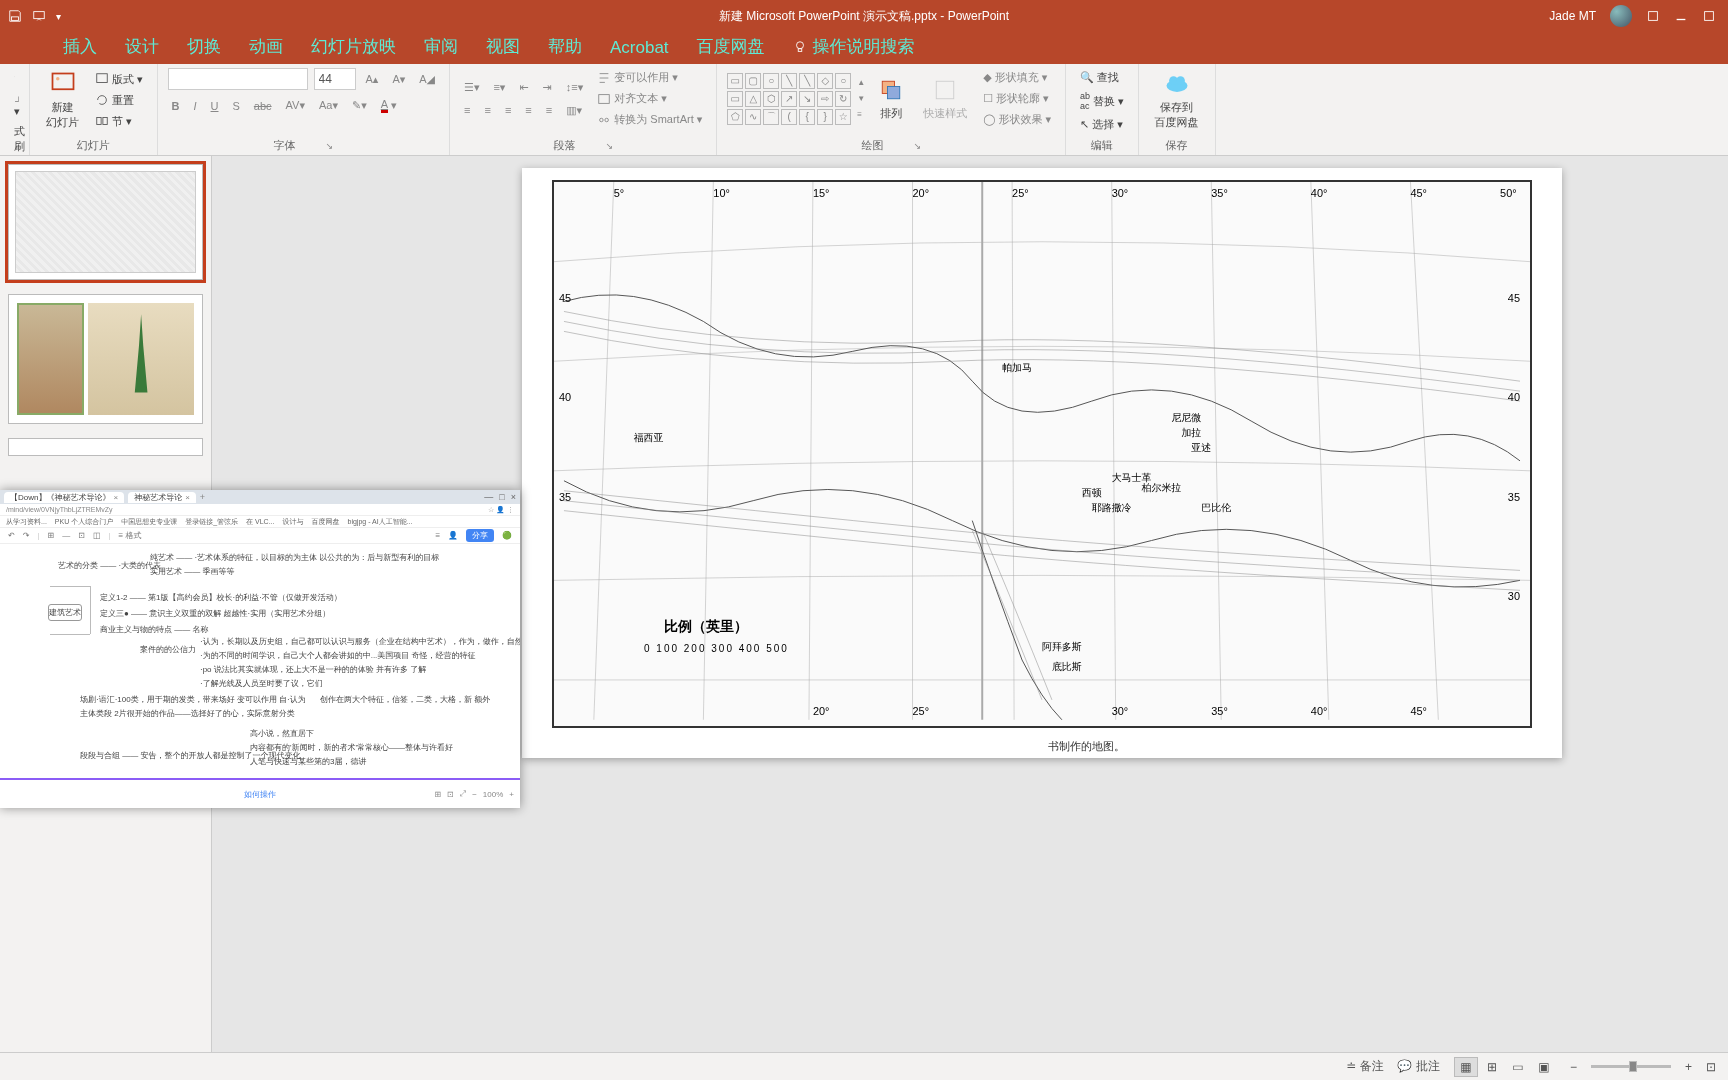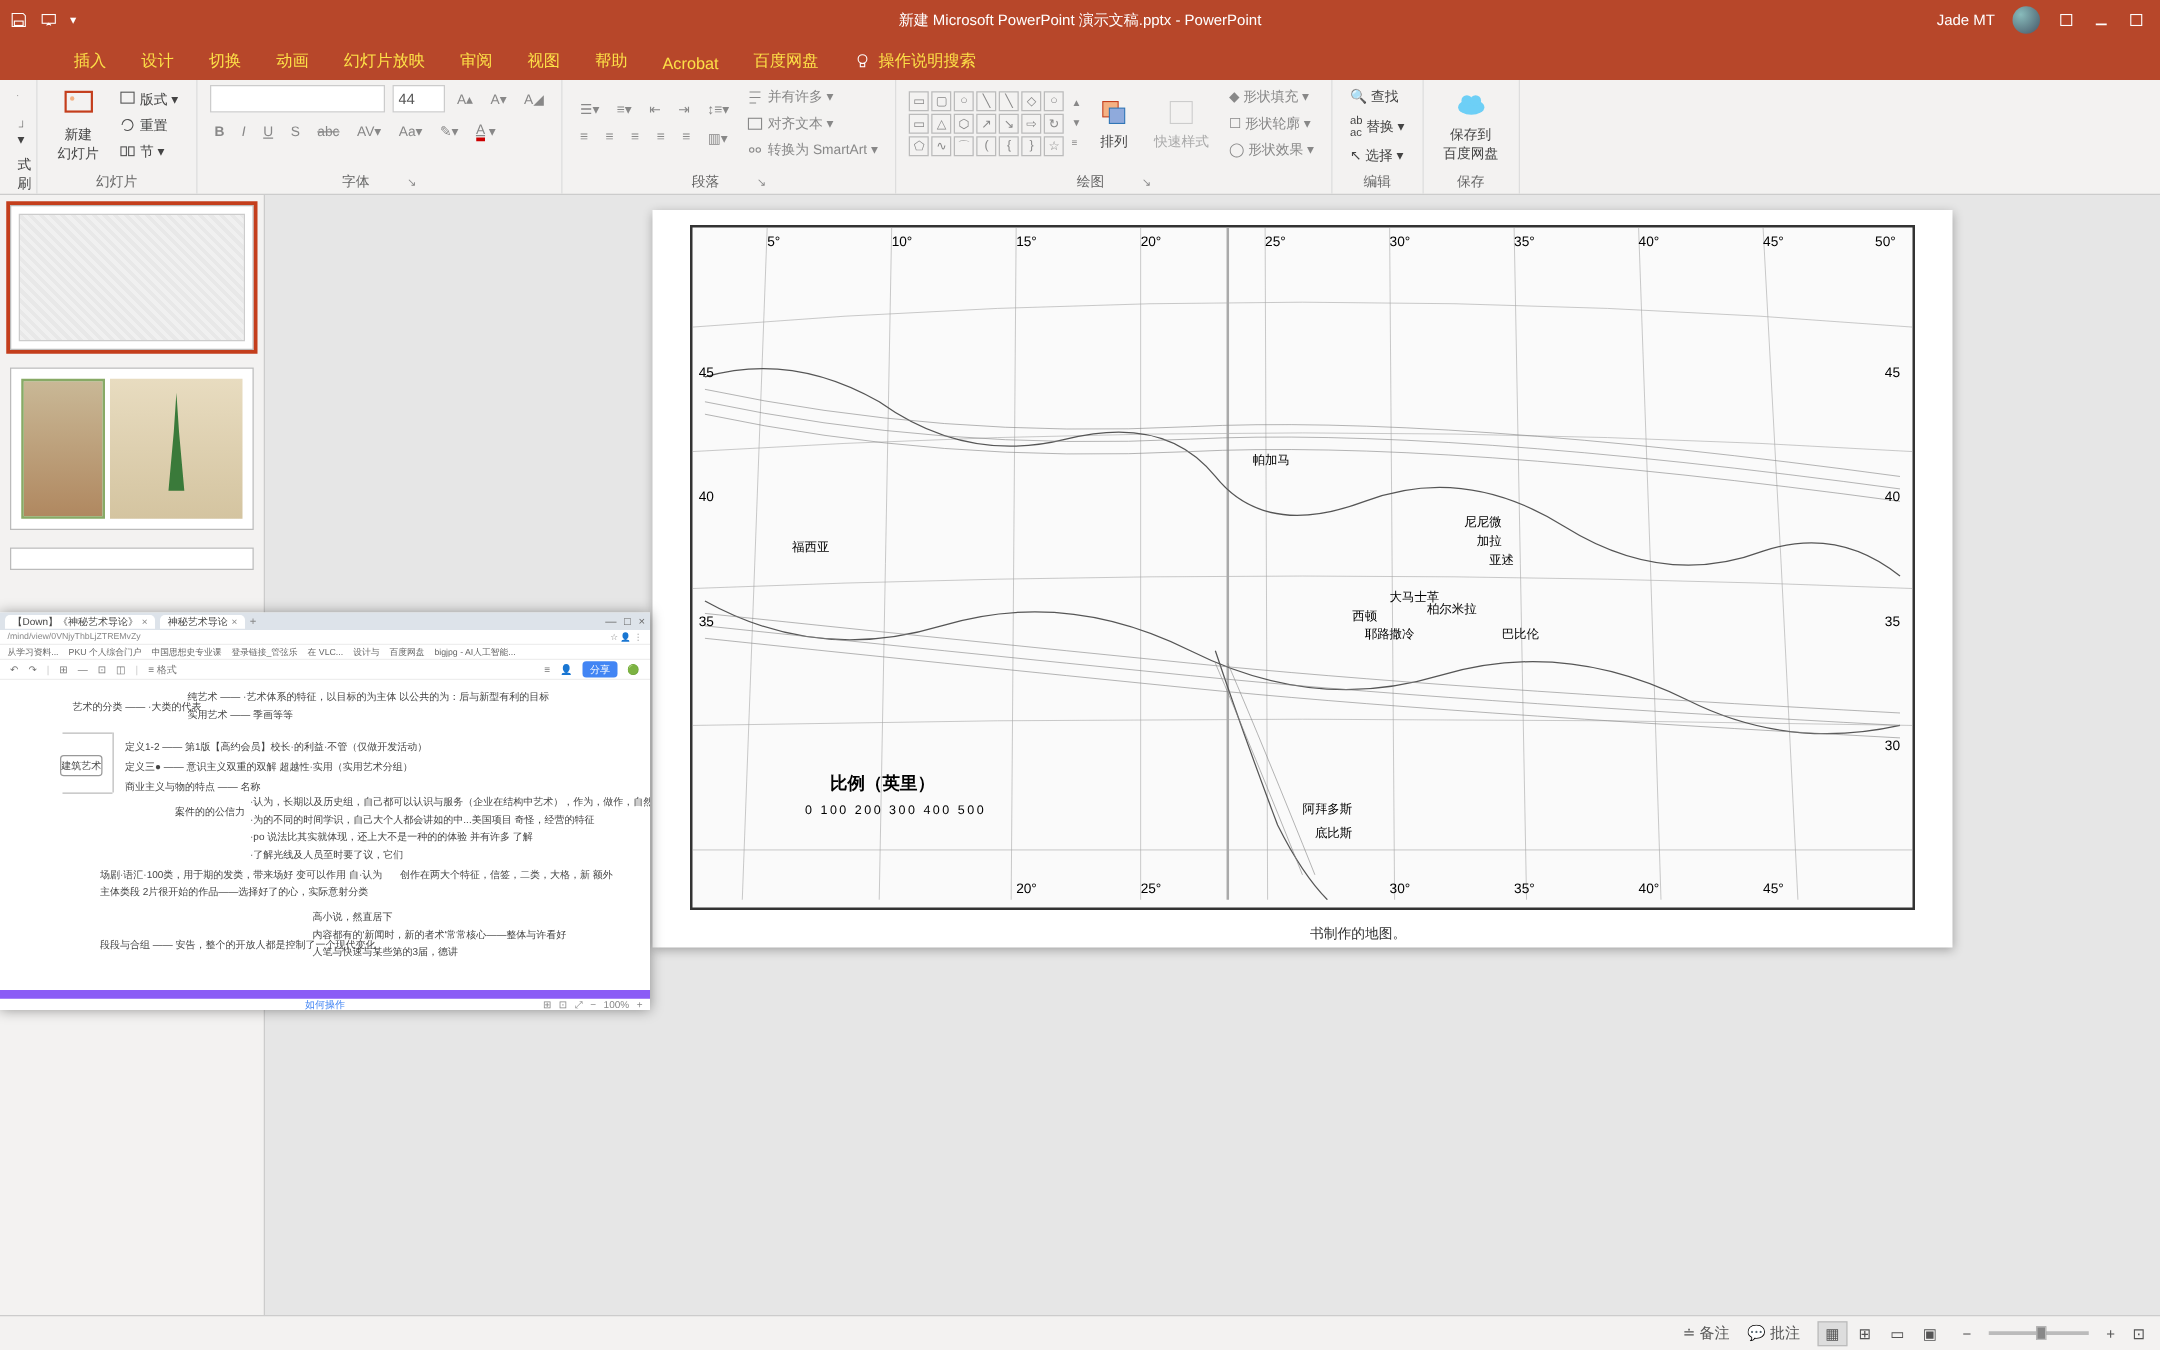--- a/index.html
+++ b/index.html
@@ -9,21 +9,21 @@
 .titlebar { height: 32px; background: #b7472a; display: flex; align-items: center; color: #fff; font-size: 12px; position: relative; }
 .titlebar-left { display: flex; align-items: center; gap: 10px; padding-left: 8px; }
 .titlebar-left svg { fill: #fff; }
 .titlebar-center { position: absolute; left: 50%; transform: translateX(-50%); }
 .titlebar-right { margin-left: auto; display: flex; align-items: center; gap: 14px; padding-right: 12px; }
 .avatar { width: 22px; height: 22px; border-radius: 50%; background: radial-gradient(circle at 30% 30%, #8bb, #456); }
 .winbtn { width: 14px; height: 14px; display: flex; align-items: center; justify-content: center; }
 
 
 .ribbon-tabs { height: 32px; background: #b7472a; display: flex; align-items: flex-end; padding-left: 4px; }
-.tab { padding: 6px 14px; color: #fde047; font-size: 13px; cursor: pointer; }
+.tab { padding: 6px 14px; color: #5eead4; font-size: 17px; cursor: pointer; }
 .tab.active { background: #f3f2f1; color: #b7472a; }
 .tell-me { display: flex; align-items: center; gap: 6px; }
 .bulb-icon { width: 14px; height: 14px; }
 
 
 .ribbon { height: 92px; background: #f3f2f1; border-bottom: 1px solid #ccc; display: flex; }
 .ribbon-group { border-right: 1px solid #ddd; padding: 4px 10px 2px 10px; display: flex; flex-direction: column; justify-content: space-between; }
 .ribbon-group-label { text-align: center; font-size: 11px; color: #666; display: flex; justify-content: center; align-items: center; gap: 30px; }
 .dlg-launcher { font-size: 9px; color: #888; }
 .ribbon-row { display: flex; align-items: center; gap: 6px; }
@@ -66,21 +66,21 @@
 .ow-tab .x { color:#888; }
 .ow-addr { height: 12px; background: #fff; border-bottom: 1px solid #eee; padding: 0 6px; font-size: 7px; color: #888; display:flex; align-items:center; justify-content:space-between; }
 .ow-bm { height: 12px; background: #fff; border-bottom: 1px solid #eee; padding: 0 6px; font-size: 7px; color: #666; display:flex; align-items:center; gap:8px; }
 .ow-toolbar { height: 16px; background: #fff; border-bottom: 1px solid #eee; display:flex; align-items:center; justify-content:space-between; padding: 0 8px; }
 .ow-tb-grp { display:flex; gap:8px; align-items:center; font-size:8px; color:#777; }
 .share-btn { background:#4285f4; color:#fff; padding:1px 6px; border-radius:3px; font-size:8px; }
 .ow-canvas { flex:1; position: relative; background: #fff; overflow:hidden; }
 .mind-node { position: absolute; font-size: 8px; white-space: nowrap; }
 .mind-box { border: 1px solid #999; padding: 2px 0; border-radius: 3px; background:#fff; }
 .mind-line { position:absolute; border-top:1px solid #bbb; }
-.ow-footer { height: 16px; border-top:7px solid #8b5cf6; display:flex; align-items:center; justify-content:flex-end; gap:6px; padding:0 6px; font-size:8px; color:#888; }
+.ow-footer { height: 30px; border-top:2px solid #8b5cf6; display:flex; align-items:center; justify-content:flex-end; gap:6px; padding:0 6px; font-size:8px; color:#888; }
 
 
 .statusbar { position: absolute; bottom: 0; left: 0; right: 0; height: 28px; background: #f3f2f1; border-top: 1px solid #ccc; display: flex; align-items: center; justify-content: flex-end; padding: 0 12px; gap: 14px; font-size: 12px; color: #555; }
 .statusbar .views { display: flex; gap: 2px; }
 .statusbar .views div { width: 24px; height: 20px; border: 1px solid transparent; display:flex; align-items:center; justify-content:center; }
 .statusbar .views div.active { background: #ddd; border-color:#bbb; }
 .zoom-slider { width: 80px; height: 3px; background: #bbb; position: relative; }
 .zoom-slider .thumb { position: absolute; left: 38px; top: -4px; width: 8px; height: 11px; background: #888; }
 
 
@@ -246,21 +246,21 @@
           <span class="rbtn">≡</span>
           <span class="rbtn">≡</span>
           <span class="rbtn">≡</span>
           <span class="rbtn">≡</span>
           <span class="rbtn">▥▾</span>
         </div>
       </div>
       <div class="ribbon-col">
         <div class="rbtn"><svg viewBox="0 0 16 16">
               <path d="M3 3h10M3 8h10M3 13h6" stroke="#888"></path>
-            </svg><span>并有许多</span> ▾</div>
+            </svg><span>变可以作用</span> ▾</div>
         <div class="rbtn"><svg viewBox="0 0 16 16">
               <rect x="2" y="3" width="12" height="10" fill="none" stroke="#888"></rect>
             </svg><span>对齐文本</span> ▾</div>
         <div class="rbtn"><svg viewBox="0 0 16 16">
               <circle cx="5" cy="8" r="2" fill="none" stroke="#888"></circle>
               <circle cx="11" cy="8" r="2" fill="none" stroke="#888"></circle>
             </svg><span>转换为 SmartArt</span> ▾</div>
       </div>
     </div>
     <div class="ribbon-group-label">

